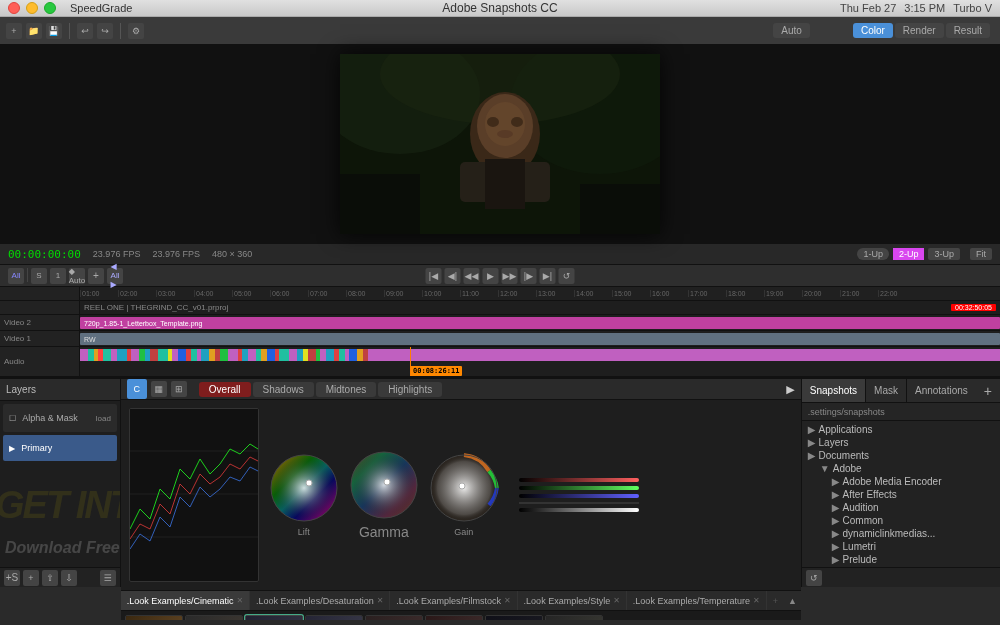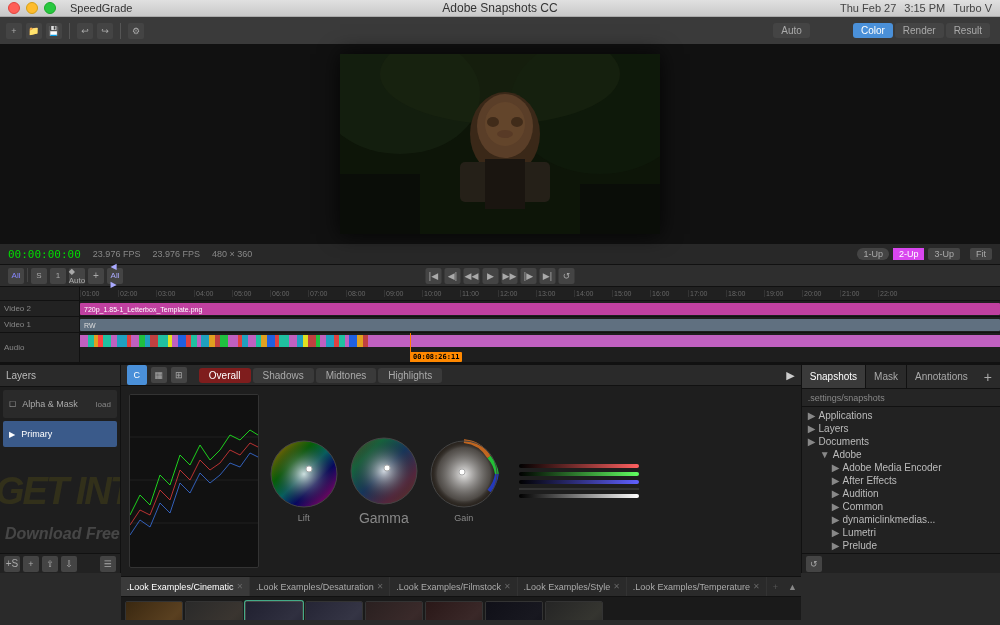--- a/index.html
+++ b/index.html
@@ -259,20 +259,25 @@
       <div style="width:38px;border-left:1px solid #333;padding-left:1px;">16:00</div>
       <div style="width:38px;border-left:1px solid #333;padding-left:1px;">17:00</div>
       <div style="width:38px;border-left:1px solid #333;padding-left:1px;">18:00</div>
       <div style="width:38px;border-left:1px solid #333;padding-left:1px;">19:00</div>
       <div style="width:38px;border-left:1px solid #333;padding-left:1px;">20:00</div>
       <div style="width:38px;border-left:1px solid #333;padding-left:1px;">21:00</div>
       <div style="width:38px;border-left:1px solid #333;padding-left:1px;">22:00</div>
     </div>
   </div>
 
+  <div style="height:14px;background:#1e1e1e;display:flex;align-items:center;border-bottom:1px solid #111;">
+    <div style="width:80px;background:#222;height:100%;display:flex;align-items:center;padding:0 4px;font-size:8px;color:#888;border-right:1px solid #111;"></div>
+    <div style="flex:1;padding:0 4px;font-size:8px;color:#888;">REEL ONE | THEGRIND_CC_v01.prproj</div>
+    <div style="background:#ff0000;color:#fff;font-size:7px;padding:0 4px;border-radius:1px;margin-right:4px;">00:32:50:05</div>
+  </div>
 
   <div style="height:16px;background:#1e1e1e;display:flex;align-items:center;border-bottom:1px solid #111;position:relative;">
     <div style="width:80px;background:#222;height:100%;display:flex;align-items:center;padding:0 4px;font-size:8px;color:#888;border-right:1px solid #111;">Video 2</div>
     <div style="flex:1;height:100%;position:relative;overflow:hidden;">
       <div style="position:absolute;left:0;right:0;top:2px;height:12px;background:#c040a0;border-radius:1px;display:flex;align-items:center;padding:0 4px;">
         <span style="font-size:7px;color:#fff;white-space:nowrap;">720p_1.85-1_Letterbox_Template.png</span>
       </div>
     </div>
   </div>
 

